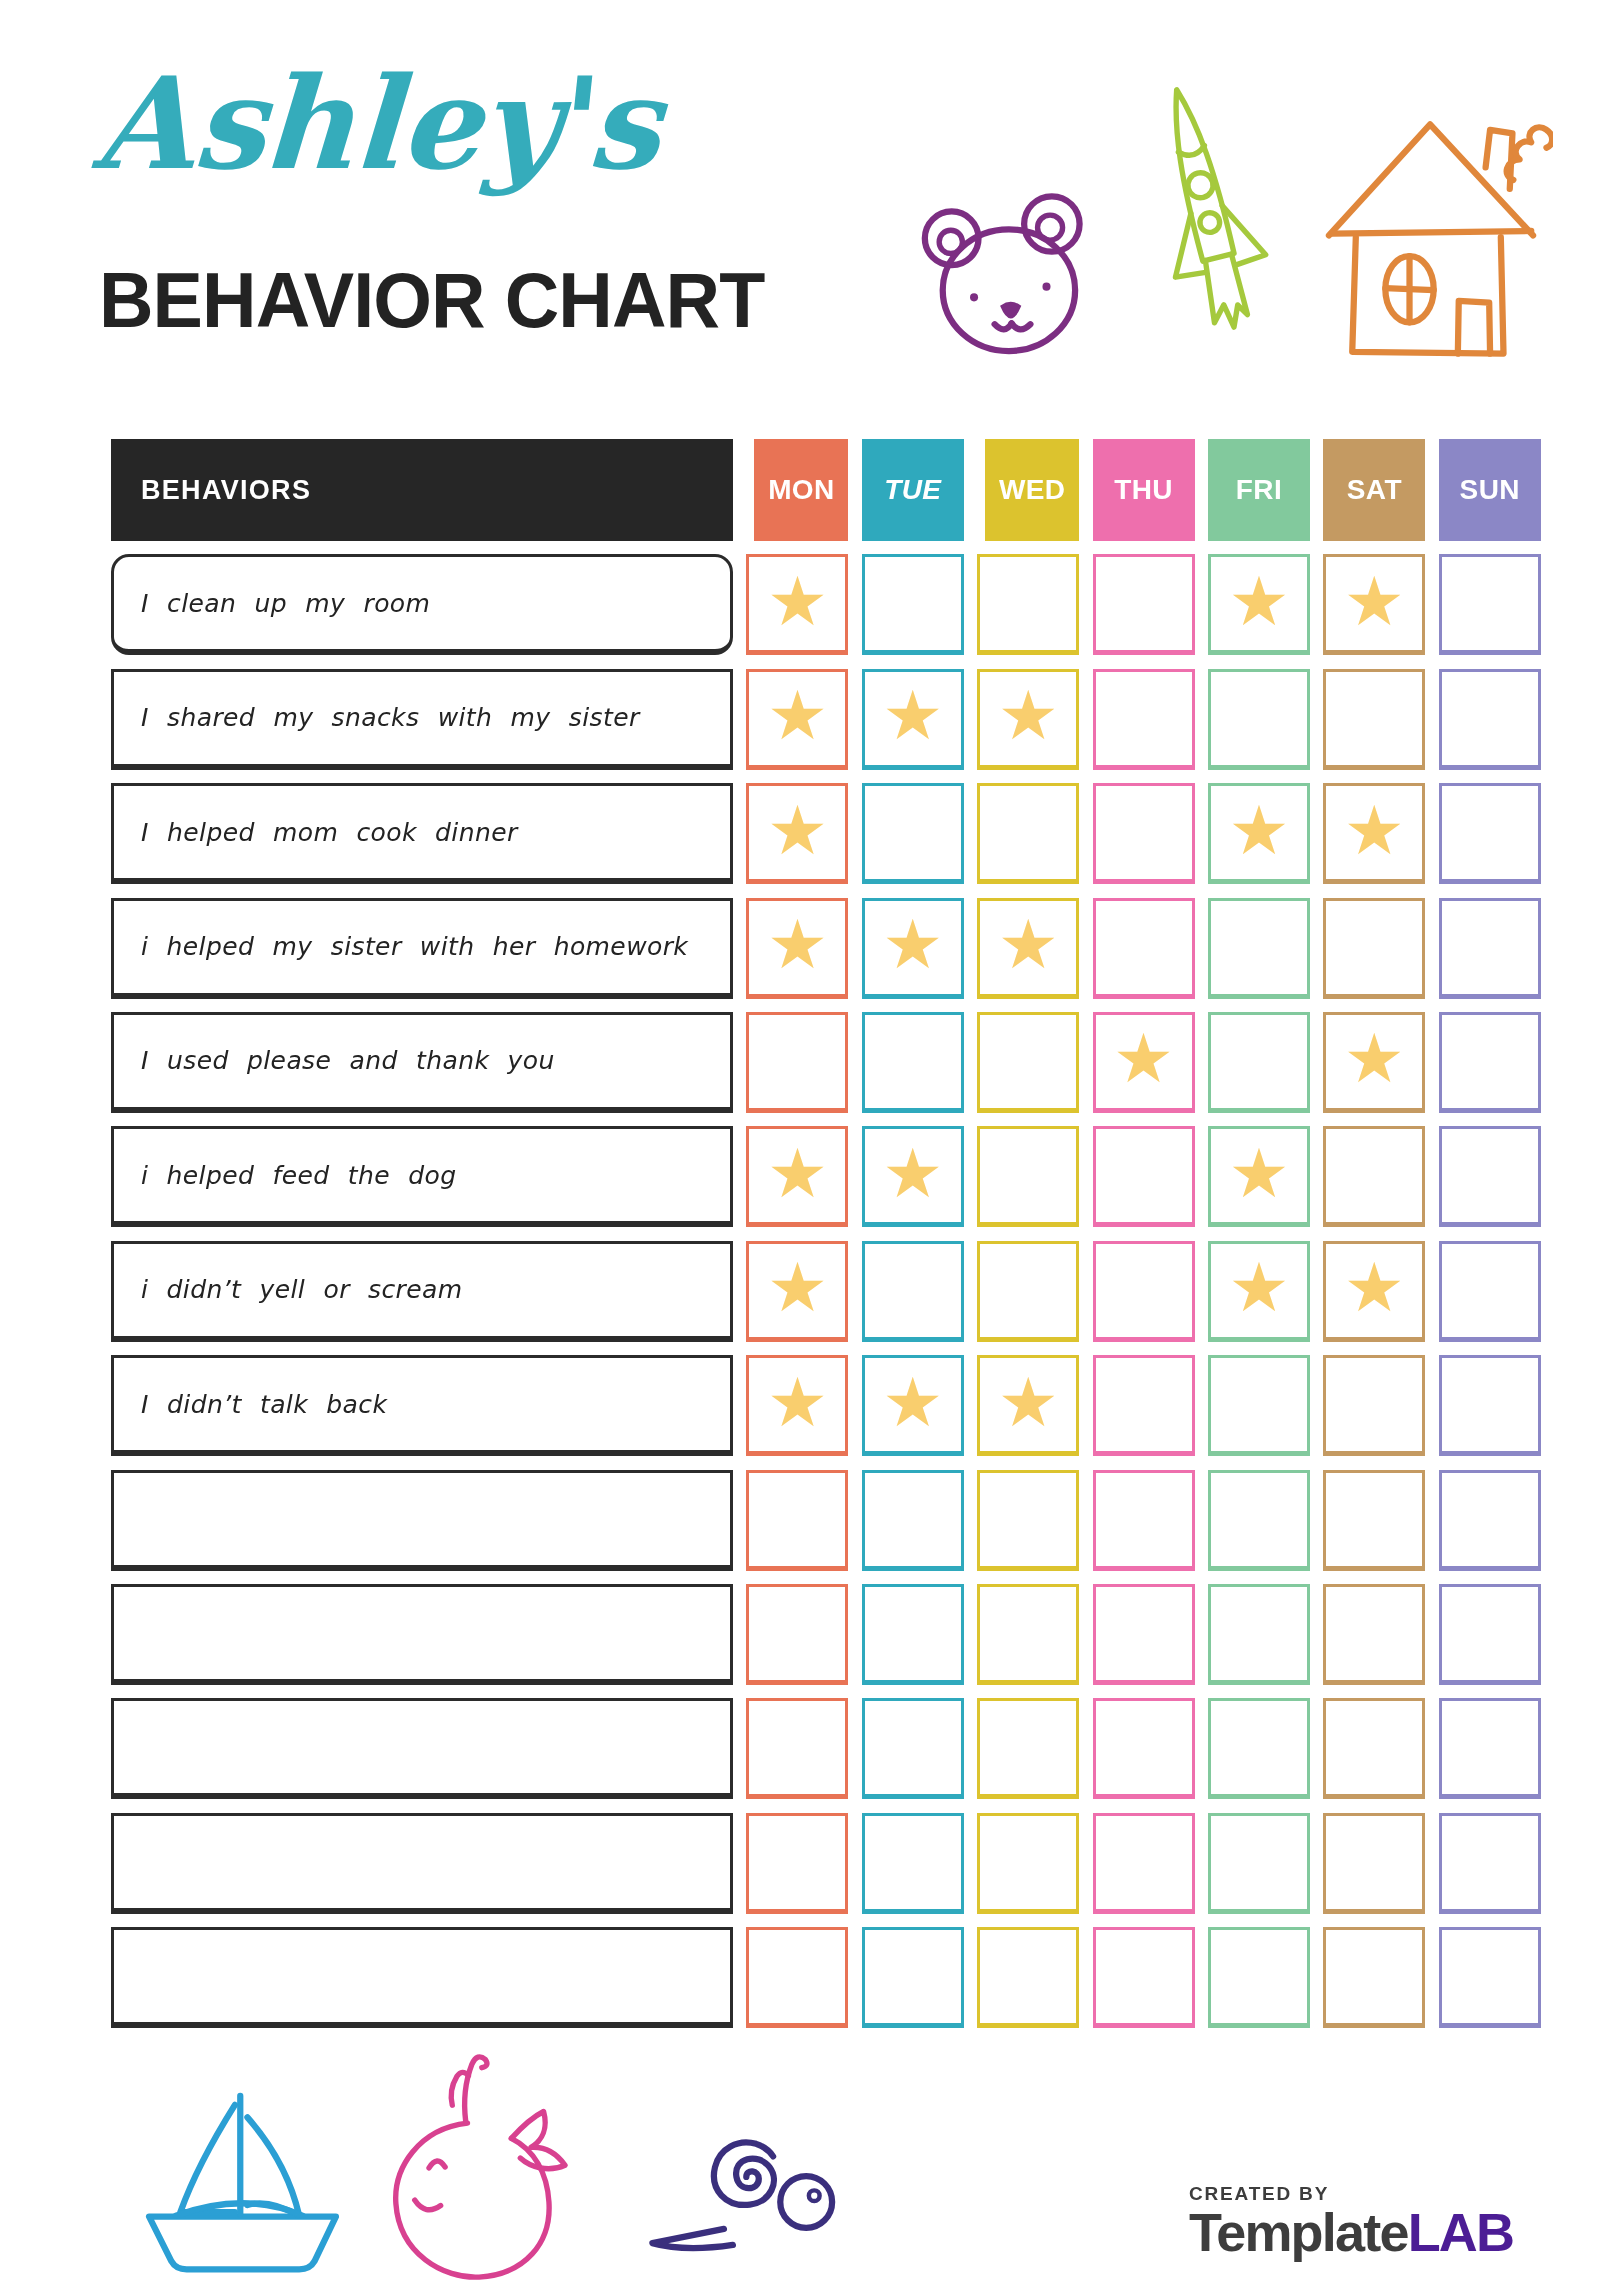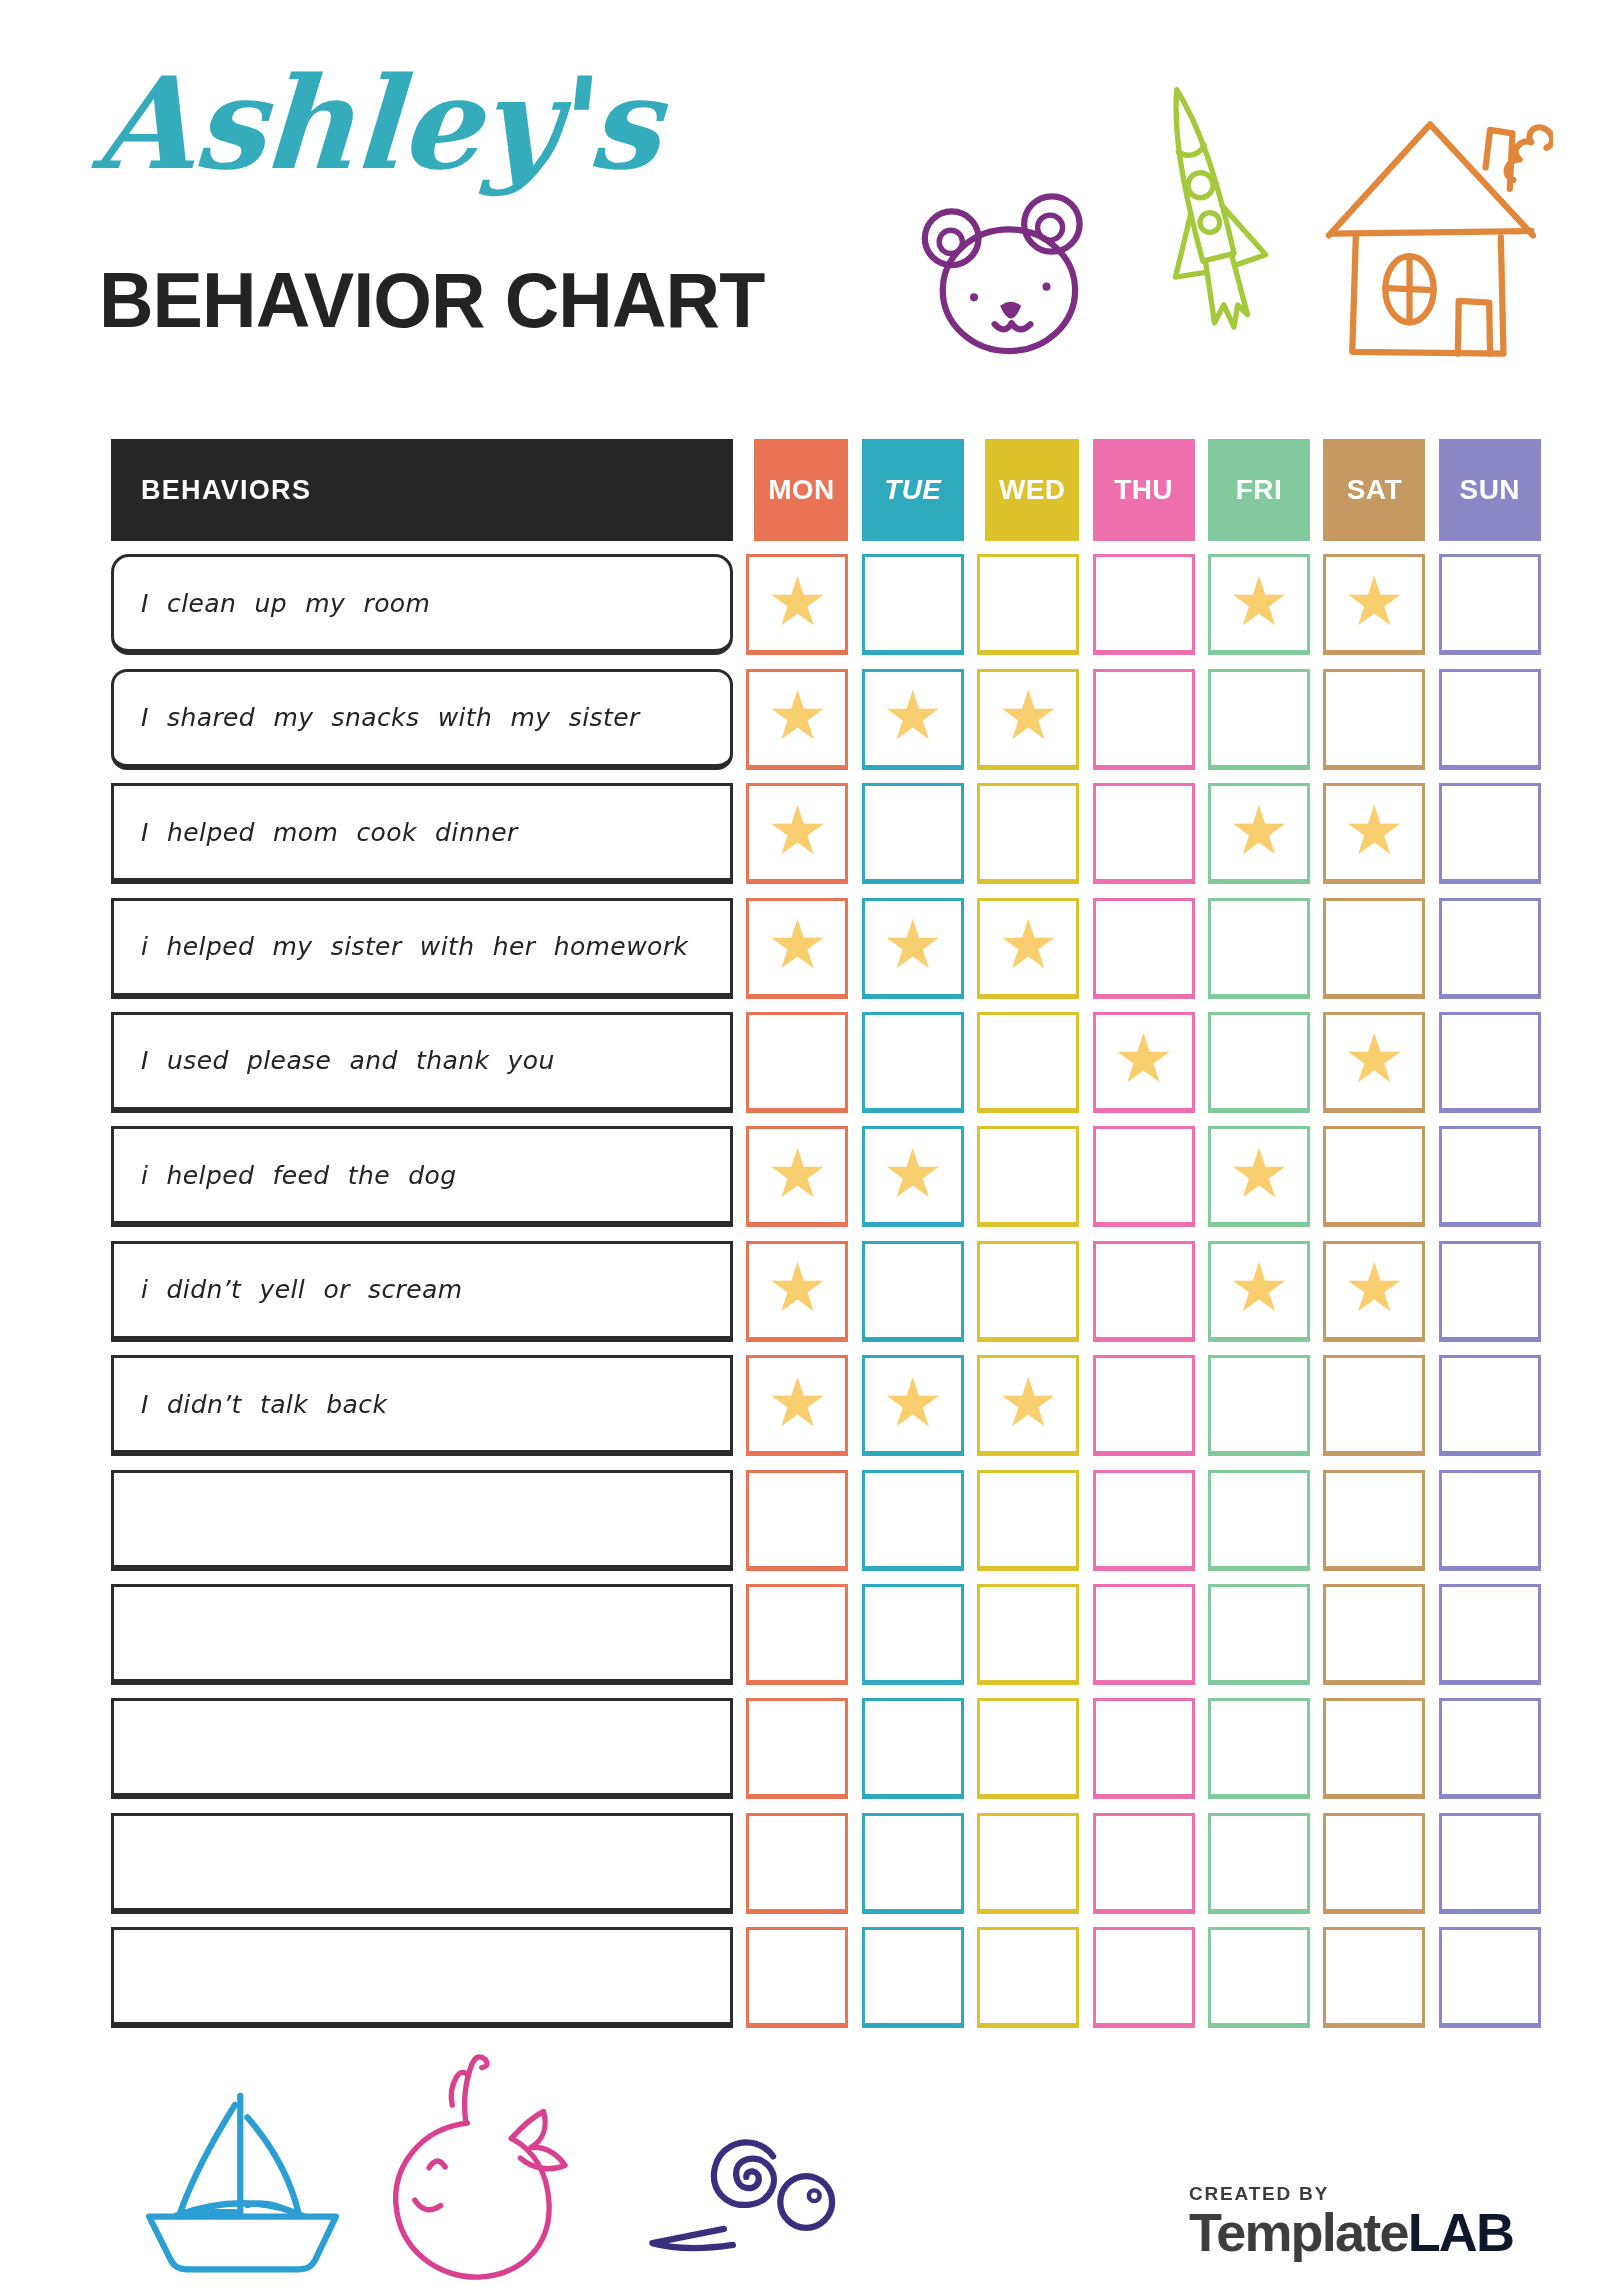--- a/index.html
+++ b/index.html
@@ -160,21 +160,21 @@
       <div class="day-cell" style="border-color: rgb(47, 169, 189);"></div>
       <div class="day-cell" style="border-color: rgb(220, 195, 46);"></div>
       <div class="day-cell" style="border-color: rgb(238, 111, 173);"></div>
       <div class="day-cell" style="border-color: rgb(130, 201, 157);">
         <span class="star" style="color: rgb(249, 206, 110);">★</span>
       </div>
       <div class="day-cell" style="border-color: rgb(196, 154, 98);">
         <span class="star" style="color: rgb(249, 206, 110);">★</span>
       </div>
       <div class="day-cell" style="border-color: rgb(139, 135, 198);"></div>
-      <div class="row-label" style="border-color: rgb(43, 43, 43); border-radius: 16px;">I shared my snacks with my sister</div>
+      <div class="row-label" style="border-color: rgb(43, 43, 43);">I shared my snacks with my sister</div>
       <div class="day-cell" style="border-color: rgb(232, 115, 85);">
         <span class="star" style="color: rgb(249, 206, 110);">★</span>
       </div>
       <div class="day-cell" style="border-color: rgb(47, 169, 189);">
         <span class="star" style="color: rgb(249, 206, 110);">★</span>
       </div>
       <div class="day-cell" style="border-color: rgb(220, 195, 46);">
         <span class="star" style="color: rgb(249, 206, 110);">★</span>
       </div>
       <div class="day-cell" style="border-color: rgb(238, 111, 173);"></div>
@@ -330,17 +330,17 @@
     <g fill="none" stroke="#3a2f7d" stroke-width="7" stroke-linecap="round" stroke-linejoin="round">
       <path d="M121 76 c0 -9 14 -8 14 2 c0 14 -22 15 -25 -2 c-4 -21 24 -28 37 -11 c12 16 1 39 -22 42 c-27 3 -45 -17 -39 -42 c5 -21 26 -32 46 -26 c9 3 15 8 19 14"></path>
       <circle cx="188" cy="104" r="29"></circle>
       <circle cx="197" cy="97" r="6" stroke-width="5"></circle>
       <path d="M96 134 L16 150 Q52 160 106 152"></path>
     </g>
   </svg>
 
   <div id="logo">
     <div class="created-by">CREATED BY</div>
-    <div class="brand"><span class="brand-primary">Template</span><span class="brand-accent" style="color: #0f172a;">LAB</span></div>
+    <div class="brand"><span class="brand-primary">Template</span><span class="brand-accent" style="color: #4c1d95;">LAB</span></div>
   </div>
 
 </div>
 
 
 </body></html>

